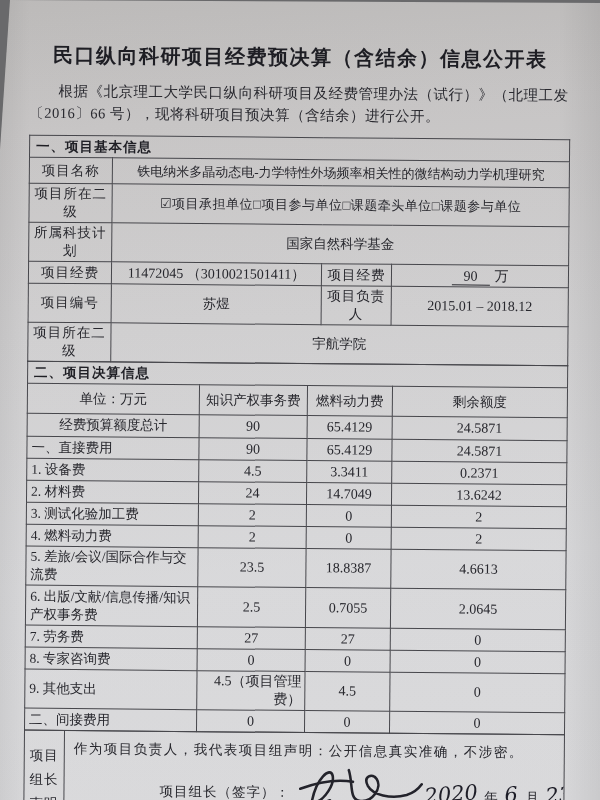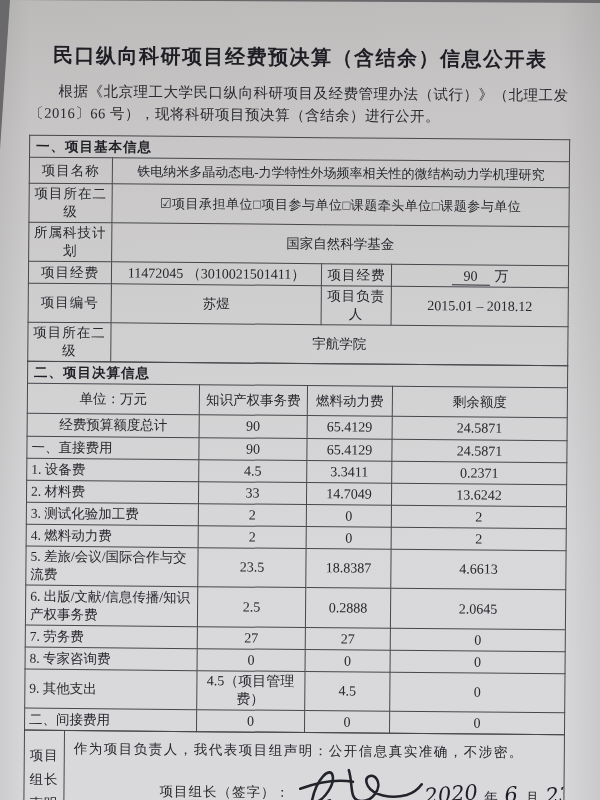--- a/index.html
+++ b/index.html
@@ -137,21 +137,21 @@
       <td class="num">24.5871</td>
     </tr>
     <tr style="height:22px">
       <td class="l">1. 设备费</td>
       <td class="num">4.5</td>
       <td class="num">3.3411</td>
       <td class="num">0.2371</td>
     </tr>
     <tr style="height:22px">
       <td class="l">2. 材料费</td>
-      <td class="num">33</td>
+      <td class="num">24</td>
       <td class="num">14.7049</td>
       <td class="num">13.6242</td>
     </tr>
     <tr style="height:22px">
       <td class="l">3. 测试化验加工费</td>
       <td class="num">2</td>
       <td class="num">0</td>
       <td class="num">2</td>
     </tr>
     <tr style="height:22px">
@@ -162,38 +162,38 @@
     </tr>
     <tr style="height:38px">
       <td class="l">5. 差旅/会议/国际合作与交流费</td>
       <td class="num">23.5</td>
       <td class="num">18.8387</td>
       <td class="num">4.6613</td>
     </tr>
     <tr style="height:40px">
       <td class="l">6. 出版/文献/信息传播/知识产权事务费</td>
       <td class="num">2.5</td>
-      <td class="num">0.2888</td>
+      <td class="num">0.7055</td>
       <td class="num">2.0645</td>
     </tr>
     <tr style="height:22px">
       <td class="l">7. 劳务费</td>
       <td class="num">27</td>
       <td class="num">27</td>
       <td class="num">0</td>
     </tr>
     <tr style="height:22px">
       <td class="l">8. 专家咨询费</td>
       <td class="num">0</td>
       <td class="num">0</td>
       <td class="num">0</td>
     </tr>
     <tr style="height:22px">
       <td class="l">9. 其他支出</td>
-      <td class="num" style="text-align:center;padding-left:2px">4.5（项目管理费）</td>
+      <td class="num" style="text-align:right;padding-left:2px">4.5（项目管理费）</td>
       <td class="num">4.5</td>
       <td class="num">0</td>
     </tr>
     <tr style="height:22px">
       <td class="l">二、间接费用</td>
       <td class="num">0</td>
       <td class="num">0</td>
       <td class="num">0</td>
     </tr>
   </tbody>

